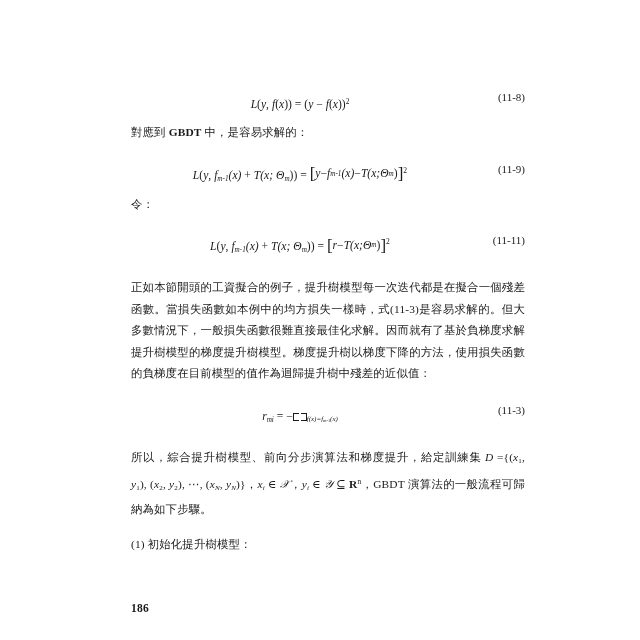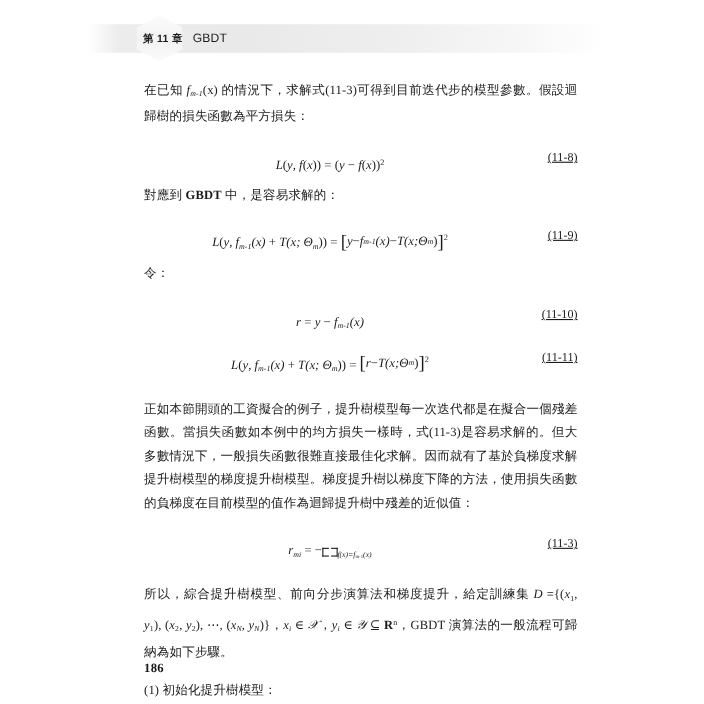--- a/index.html
+++ b/index.html
@@ -129,21 +129,20 @@
     left: -28px;
   }
   .eqnum {
     position: absolute;
     right: 0;
     top: 50%;
     transform: translateY(-50%);
     font-size: 11px;
     font-family: "Liberation Serif", serif;
     white-space: nowrap;
-    text-decoration: underline;
   }
 
   
   .frac {
     display: inline-flex;
     flex-direction: column;
     vertical-align: middle;
     text-align: center;
     margin: 0 2px;
     position: relative;
@@ -231,32 +230,23 @@
     font-weight: bold;
     color: #1a1a1a;
     letter-spacing: 0.2px;
   }
 </style>
 </head>
 <body>
 
 <div class="page">
 
-  <div class="runhead">
-    <div class="runhead-band"></div>
-    <div class="runhead-hex"></div>
-    <div class="runhead-text">
-      <span class="runhead-chapter">第 11 章</span>
-      <span class="runhead-title">GBDT</span>
-    </div>
-  </div>
 
   <div class="content">
 
-    <p class="para"><span>在已知 </span><i>f</i><sub>m-1</sub><span>(x) 的情況下，求解式(11-3)可得到目前迭代步的模型參數。假設迴歸樹的損失函數為平方損失：</span></p>
 
     <div class="eqrow">
       <div class="eqbody"><i>L</i><span>(</span><i>y</i><span>, </span><i>f</i><span>(</span><i>x</i><span>)</span><span>)</span><span> = </span><span>(</span><i>y</i><span> − </span><i>f</i><span>(</span><i>x</i><span>)</span><span>)</span><sup>2</sup></div>
       <div class="eqnum">(11-8)</div>
     </div>
 
     <p class="para"><span>對應到 </span><span class="bd en">GBDT</span><span> 中，是容易求解的：</span></p>
 
     <div class="eqrow">
       <div class="eqbody"><i>L</i><span>(</span><i>y</i><span>, </span><i>f</i><sub>m-1</sub><i>(x)</i><span> + </span><i>T</i><i>(x; </i><i>Θ</i><sub>m</sub><span>)</span><span>)</span><span> = </span><span class="sqbr">
@@ -275,24 +265,20 @@
               <span>)</span>
               <span class="tallbr">]</span>
             </span>
             <span class="pw">2</span>
           </span></div>
       <div class="eqnum">(11-9)</div>
     </div>
 
     <p class="para">令：</p>
 
-    <div class="eqrow">
-      <div class="eqbody"><i>r</i><span> = </span><i>y</i><span> − </span><i>f</i><sub>m-1</sub><i>(x)</i></div>
-      <div class="eqnum">(11-10)</div>
-    </div>
 
 
     <div class="eqrow">
       <div class="eqbody"><i>L</i><span>(</span><i>y</i><span>, </span><i>f</i><sub>m-1</sub><i>(x)</i><span> + </span><i>T</i><i>(x; </i><i>Θ</i><sub>m</sub><span>)</span><span>)</span><span> = </span><span class="sqbr">
             <span class="grp">
               <span class="tallbr">[</span>
               <i>r</i>
               <span> − </span>
               <i>T</i>
               <i>(x; </i>

